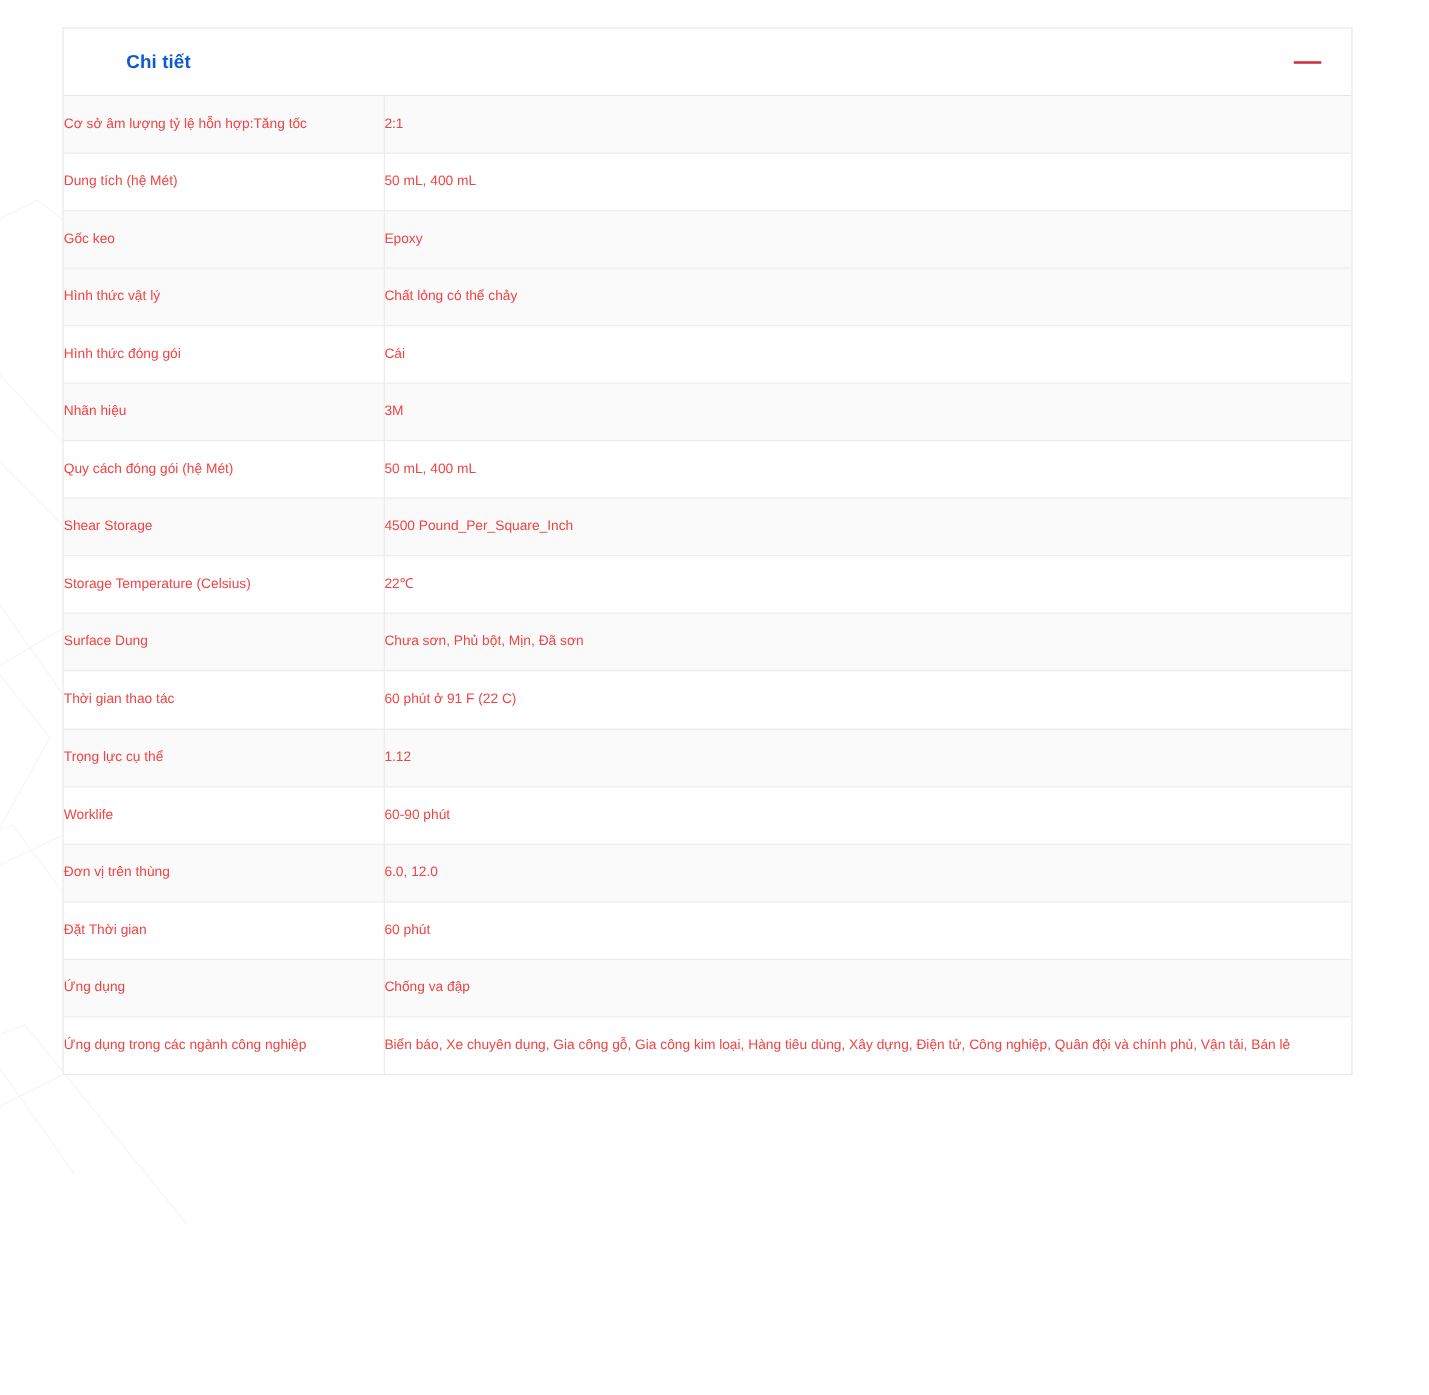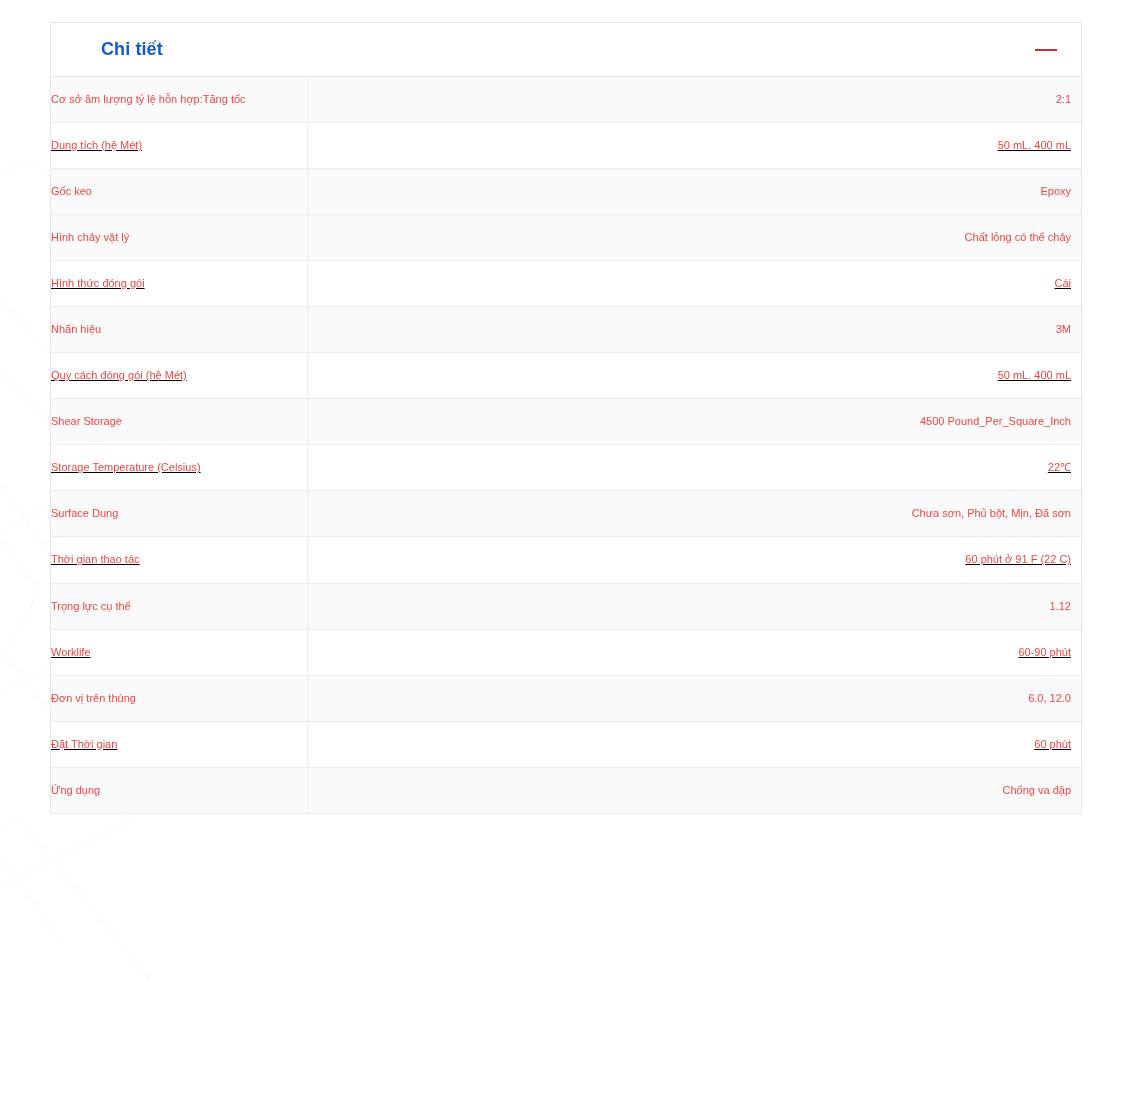--- a/index.html
+++ b/index.html
@@ -46,21 +46,21 @@
     align-items: center;
     justify-content: space-between;
     padding: 0 22px 0 50px;
     border-bottom: 1px solid #e6e6e6;
     box-sizing: border-box;
     background: #ffffff;
   }
 
   .panel-title {
     color: #0d5bd1;
-    font-size: 18px;
+    font-size: 15px;
     font-weight: bold;
     letter-spacing: 0.1px;
   }
 
   .collapse-btn {
     width: 26px;
     height: 26px;
     display: flex;
     align-items: center;
     justify-content: center;
@@ -86,21 +86,20 @@
   table.spec-table tr {
     border-bottom: 1px solid #ececec;
   }
 
   table.spec-table tr.odd {
     background: #fafafa;
   }
 
   table.spec-table tr.even {
     background: #ffffff;
-    text-decoration: underline;
   }
 
   table.spec-table td {
     vertical-align: middle;
     font-size: 11px;
     color: #ef4444;
     line-height: 1.55;
     padding: 14px 10px 14px 0;
     box-sizing: border-box;
   }
@@ -110,21 +109,20 @@
     padding-left: 47px;
     padding-right: 18px;
     border-right: 1px solid #ececec;
     color: #3f3f3f;
   }
 
   td.spec-value {
     padding-left: 48px;
     padding-right: 40px;
     color: #333333;
-    text-align: right;
   }
 </style>
 </head>
 <body>
 
 <div class="page">
 
   <svg class="bg-decor" viewBox="0 0 320 900" xmlns="http://www.w3.org/2000/svg">
     <g stroke="#e9eef5" stroke-width="1" fill="none">
       <path d="M-10 120 L150 40 L300 160 L170 300 Z"></path>
@@ -156,21 +154,21 @@
         </tr>
         <tr class="even">
           <td class="spec-label">Dung tích (hệ Mét)</td>
           <td class="spec-value">50 mL, 400 mL</td>
         </tr>
         <tr class="odd">
           <td class="spec-label">Gốc keo</td>
           <td class="spec-value">Epoxy</td>
         </tr>
         <tr class="odd">
-          <td class="spec-label">Hình chảy vật lý</td>
+          <td class="spec-label">Hình thức vật lý</td>
           <td class="spec-value">Chất lỏng có thể chảy</td>
         </tr>
         <tr class="even">
           <td class="spec-label">Hình thức đóng gói</td>
           <td class="spec-value">Cái</td>
         </tr>
         <tr class="odd">
           <td class="spec-label">Nhãn hiệu</td>
           <td class="spec-value">3M</td>
         </tr>
@@ -207,18 +205,22 @@
           <td class="spec-value">6.0, 12.0</td>
         </tr>
         <tr class="even">
           <td class="spec-label">Đặt Thời gian</td>
           <td class="spec-value">60 phút</td>
         </tr>
         <tr class="odd">
           <td class="spec-label">Ứng dụng</td>
           <td class="spec-value">Chống va đập</td>
         </tr>
+        <tr class="even">
+          <td class="spec-label">Ứng dụng trong các ngành công nghiệp</td>
+          <td class="spec-value">Biển báo, Xe chuyên dụng, Gia công gỗ, Gia công kim loại, Hàng tiêu dùng, Xây dựng, Điện tử, Công nghiệp, Quân đội và chính phủ, Vận tải, Bán lẻ</td>
+        </tr>
 
       </tbody>
     </table>
 
   </section>
 </div>
 
 </body></html>

